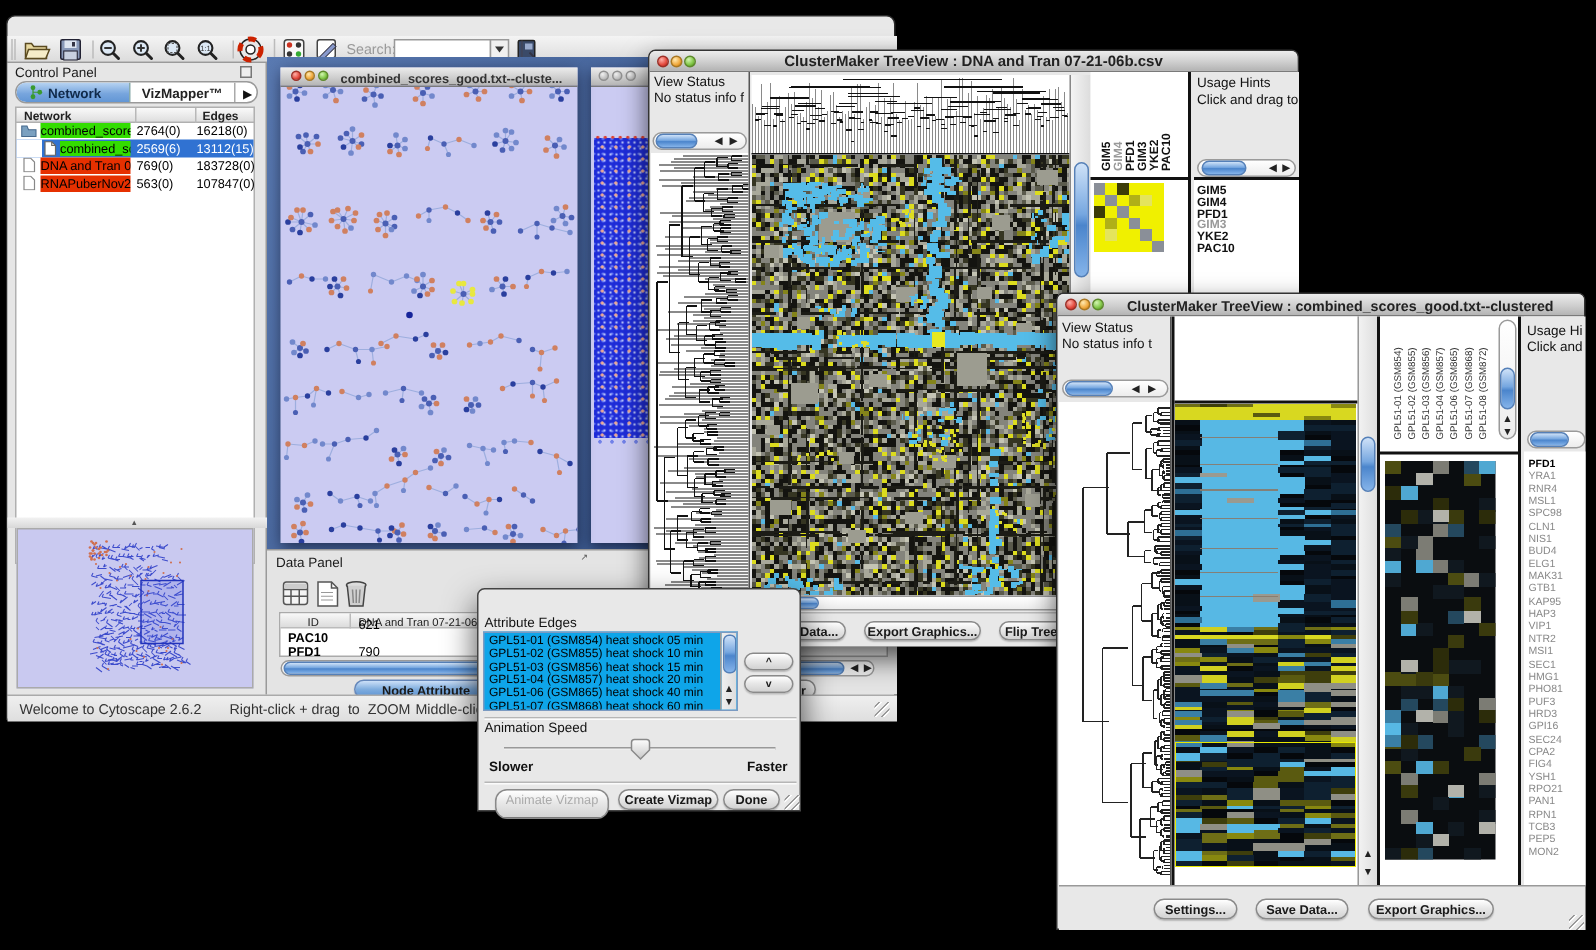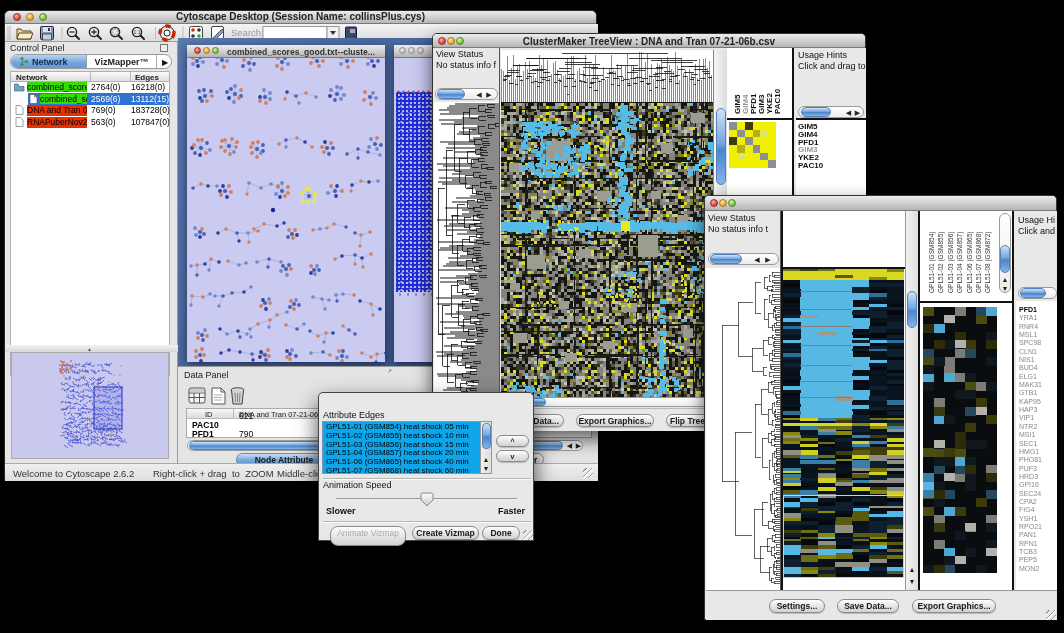--- a/index.html
+++ b/index.html
@@ -14,26 +14,20 @@
 .pill{position:absolute;background:linear-gradient(#fff,#e8e8e8 45%,#d2d2d2);border:1px solid #8a8a8a;border-radius:8px;text-align:center;font-weight:bold;color:#1a1a1a;box-shadow:0 1px 1px rgba(0,0,0,.2)}
 .sbtrack{position:absolute;background:linear-gradient(#fff,#ececec);border:1px solid #9a9a9a;border-radius:7px}
 .sbthumb{position:absolute;border-radius:6px;background:linear-gradient(#cfe2f8,#76a7e0 45%,#4b85cc 55%,#85b4ea);border:1px solid #5580b8}
 .sbarr{position:absolute;font-size:7px;color:#222;text-align:center;line-height:9px}
 .grip{position:absolute;width:10px;height:10px;background:
  repeating-linear-gradient(135deg,transparent 0 2px,#9a9a9a 2px 3px,#fdfdfd 3px 4px)}
 .gline{position:absolute;height:2px;border-top:1px solid #b6b6b6;border-bottom:1px solid #fbfbfb}
 </style></head><body>
 
 <div class="win" style="left:4px;top:10px;width:593px;height:470px;border-radius:6px 6px 0 0;border-color:#2a2a2a">
-  <div class="tbar" style="height:13px;border-radius:5px 5px 0 0">
-    <div class="lt ltr" style="left:8px;top:2px"></div>
-    <div class="lt lto" style="left:21px;top:2px"></div>
-    <div class="lt ltg" style="left:34px;top:2px"></div>
-    <div class="tt" style="top:0px;font-size:10px;line-height:12px">Cytoscape Desktop (Session Name: collinsPlus.cys)</div>
-  </div>
 
   <div class="abs" style="left:0;top:13px;width:593px;height:18px;background:linear-gradient(#f4f4f4,#dcdcdc);border-bottom:1px solid #9a9a9a">
     <svg width="593" height="18" style="position:absolute;left:0;top:0" xmlns="http://www.w3.org/2000/svg">
         <path d="M3 2 V16 M5 2 V16" stroke="#bbb" stroke-width="1"></path>
         <g transform="translate(11,2)">
           <path d="M1 3 L5 3 L6.5 5 L15 5 L15 13 L1 13 Z" fill="#e8d9a0" stroke="#5a4a20" stroke-width="1"></path>
           <path d="M3 7 L17 7 L14.5 13 L1 13 Z" fill="#f5ecc8" stroke="#5a4a20" stroke-width="1"></path>
         </g>
         <g transform="translate(35,2)">
           <rect x="0.5" y="0.5" width="13" height="13" rx="1" fill="#8898b8" stroke="#223"></rect>
@@ -1038,20 +1032,21 @@
     <div class="pill" style="left:142px;top:5px;width:78px;height:13px;font-size:8.5px;line-height:12px">Export Graphics...</div>
     <div class="pill" style="left:232px;top:5px;width:92px;height:13px;font-size:8.5px;line-height:12px">Flip Tree Node Order</div>
   </div>
 </div>
 
 <div class="win" style="left:704px;top:195px;width:353px;height:425px;border-radius:5px 5px 0 0;border-color:#333">
   <div class="tbar" style="height:15px;border-radius:4px 4px 0 0">
     <div class="lt ltr" style="left:5px;top:3px"></div>
     <div class="lt lto" style="left:14px;top:3px"></div>
     <div class="lt ltg" style="left:23px;top:3px"></div>
+    <div class="tt" style="top:3px;font-size:9.5px;padding-left:26px">ClusterMaker TreeView : combined_scores_good.txt--clustered</div>
   </div>
 
   <div class="abs" style="left:1px;top:15px;width:75px;height:57px;background:#e8e8e8;border-right:1px solid #555">
     <div class="abs" style="left:2px;top:2px;font-size:9px;color:#111;line-height:10.5px">View Status<br>No status info t</div>
     <div class="sbtrack" style="left:2px;top:42px;width:71px;height:12px;border-radius:6px"></div>
     <div class="sbthumb" style="left:4px;top:43px;width:32px;height:10px"></div>
     <span class="sbarr" style="left:46px;top:43px;width:10px;line-height:11px">◀</span>
     <span class="sbarr" style="left:57px;top:43px;width:10px;line-height:11px">▶</span>
   </div>
   <div class="abs" style="left:1px;top:72px;width:75px;height:322px;background:#fff;border-right:1px solid #555;overflow:hidden">

